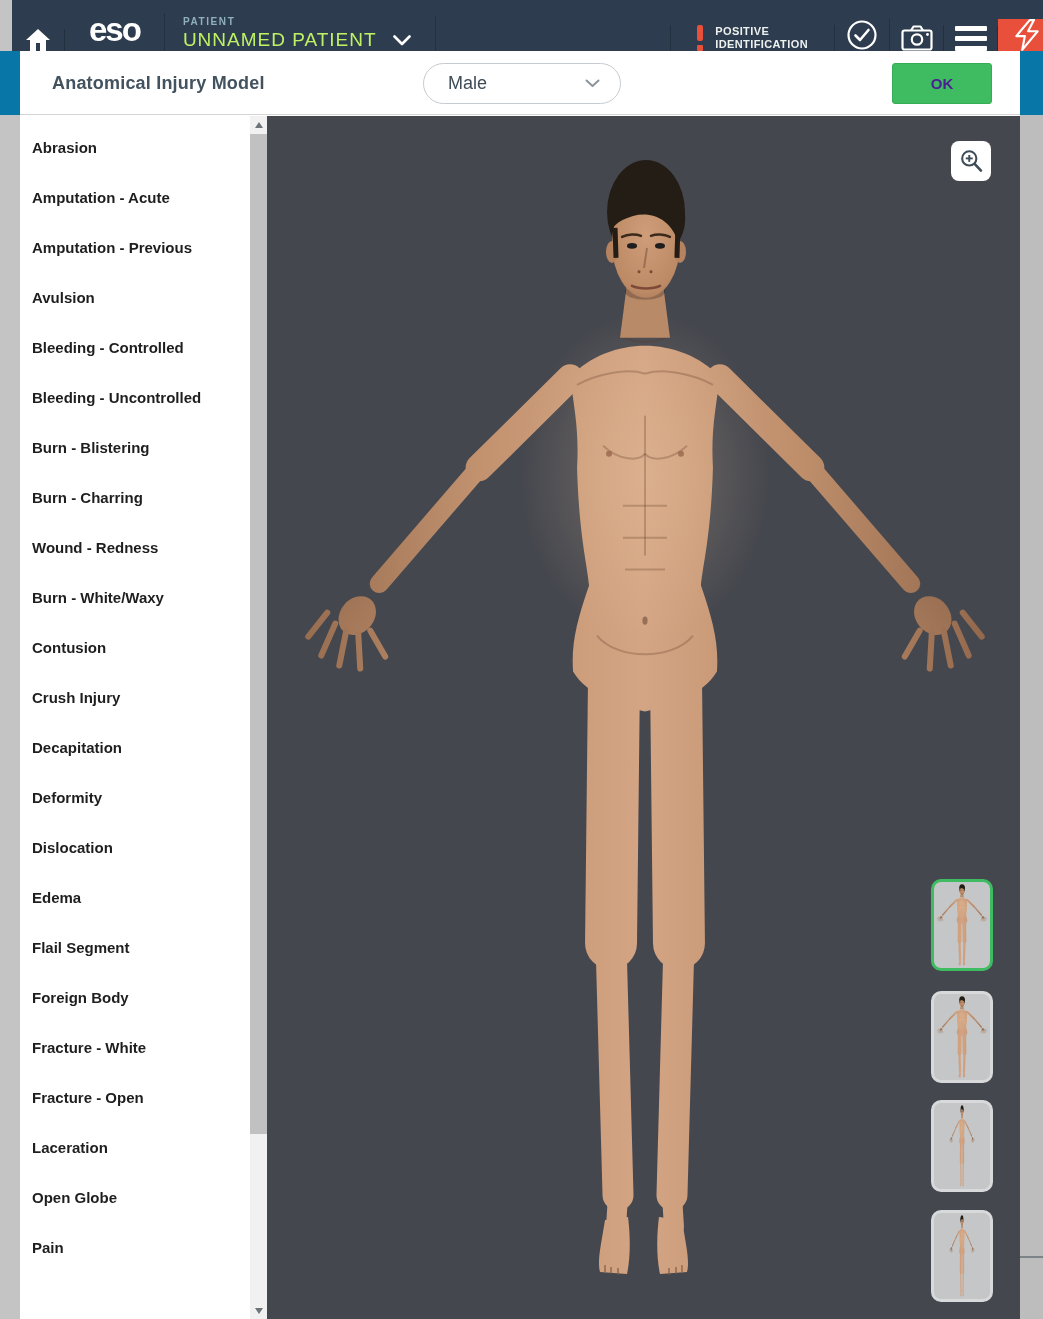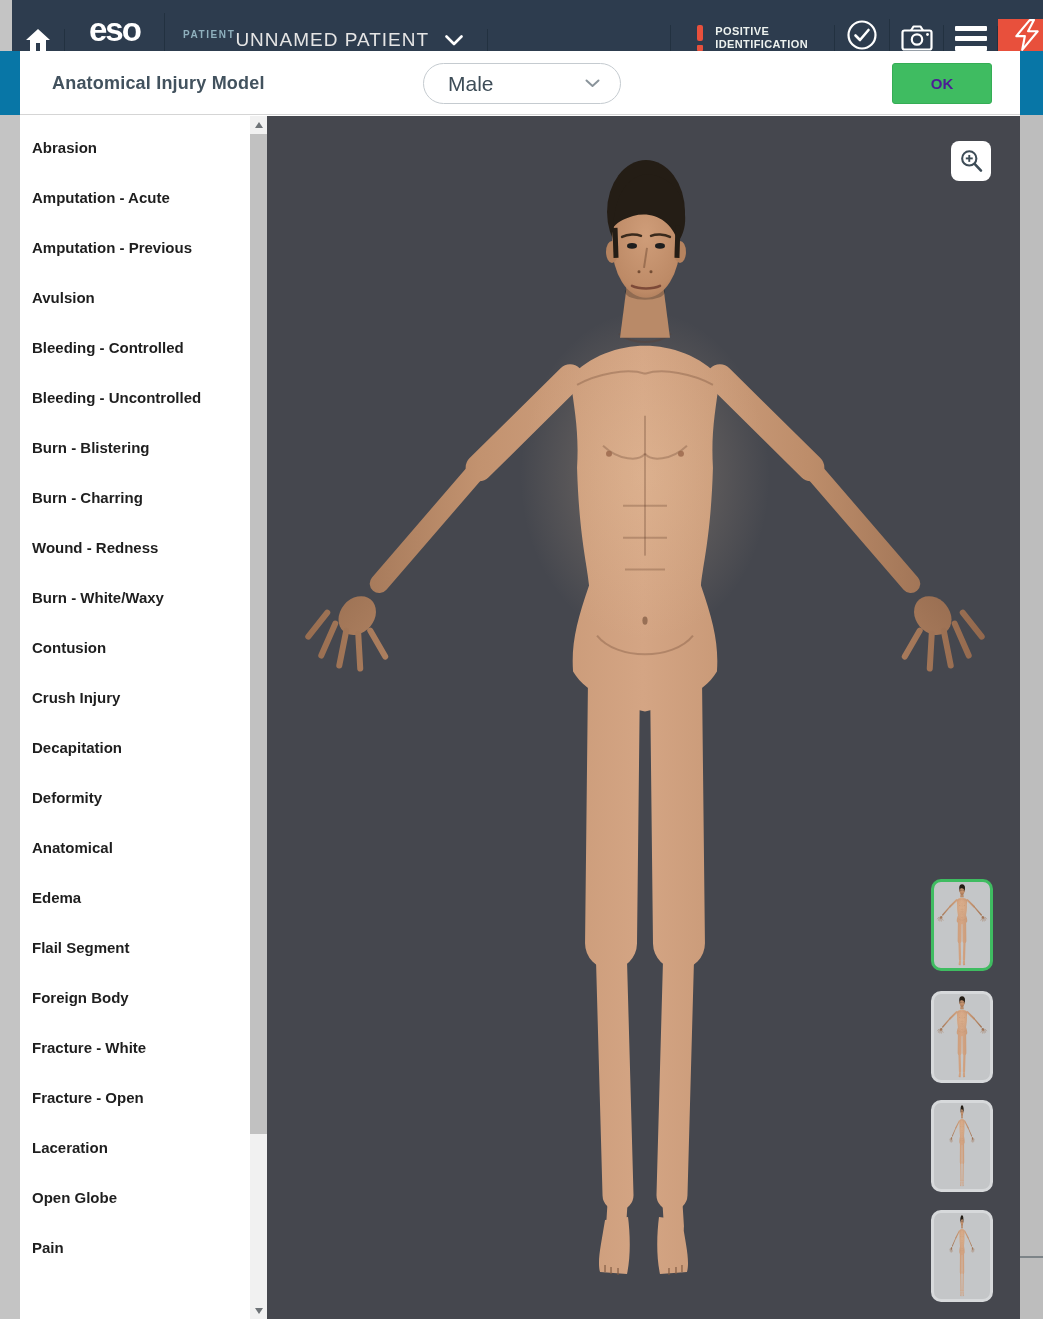--- a/index.html
+++ b/index.html
@@ -6,43 +6,43 @@
   html,body { width:1043px; height:1319px; }
   body { font-family:"Liberation Sans", sans-serif; overflow:hidden; background:#c4c4c4; }
   .abs { position:absolute; }
   #app { position:relative; width:1043px; height:1319px; }
 
   
   #topbar { top:0; left:12px; width:1043px; height:51px; background:#2d3c4e; display:flex; align-items:flex-end; z-index:30; }
   .tb-sec { display:flex; align-items:center; justify-content:center; border-right:1px solid #223140; }
   .tb-spacer { flex:1; border-right:none; }
   #eso-logo { color:#fff; font-size:33px; font-weight:800; letter-spacing:-2px; padding:0 24px; transform:translateY(-2px); }
-  #patient-sec { flex-direction:row; align-items:flex-start; justify-content:center; padding:0 24px 0 18px; min-width:255px; }
+  #patient-sec { flex-direction:column; align-items:flex-start; justify-content:center; padding:0 24px 0 18px; min-width:255px; }
   #patient-label { color:#8fb0bd; font-size:10px; font-weight:700; letter-spacing:1.6px; margin-bottom:2px; }
   #patient-row { display:flex; align-items:center; gap:16px; }
-  #patient-name { color:#e5e5e5; font-size:19px; letter-spacing:1px; }
+  #patient-name { color:#bef264; font-size:19px; letter-spacing:1px; }
   #posid-sec { gap:12px; padding:0 26px; }
   .posid-text { color:#edf2ef; font-size:11px; font-weight:700; letter-spacing:.4px; line-height:13px; }
   .excl { position:relative; width:6px; height:26px; }
   .excl .bar { position:absolute; top:0; left:0; width:6px; height:16px; border-radius:2px; background:#e8503c; }
   .excl .dot { position:absolute; bottom:0; left:0; width:6px; height:6px; border-radius:1px; background:#e8503c; }
   .icon-btn { width:55px; cursor:pointer; }
   #lightning-btn { width:57px; background:#e8503c; border-right:none; cursor:pointer; }
   .burger { display:flex; flex-direction:column; gap:5px; }
   .burger span { display:block; width:32px; height:5px; background:#fff; border-radius:1px; }
 
   
   .strip { z-index:1; }
 
   
   #modal { top:51px; left:20px; width:1000px; height:1268px; background:#fff; z-index:10; }
   #modal-header { top:0; left:0; width:1000px; height:64px; background:#fff; border-bottom:1px solid #d5d5d5;padding-left:32px; }
   #page-title { position:absolute; left:32px; top:50%; transform:translateY(-50%); font-size:18px; font-weight:600; color:#42525e; letter-spacing:.2px; }
   #gender-select { position:absolute; left:403px; top:12px; width:198px; height:41px; border:1px solid #c5cbd0; border-radius:21px; background:#fff; display:flex; align-items:center; justify-content:space-between; padding:0 20px 0 24px; cursor:pointer; }
-  #gender-value { font-size:21px; color:#3d4c57; }
+  #gender-value { font-size:18px; color:#3d4c57; }
   #ok-button { position:absolute; left:872px; top:12px; width:100px; height:41px; background:#3fbc61; border:1px solid #35ad55; border-radius:3px; color:#4c1d95; font-size:15px; font-weight:600; display:flex; align-items:center; justify-content:center; cursor:pointer; }
 
   
   #sidebar { top:65px; left:0; width:230px; height:1203px; background:#fff; overflow:hidden; }
   .inj-item { height:50px; display:flex; align-items:center; padding-left:12px; font-size:15px; font-weight:600; color:#1e1e1e; cursor:pointer; white-space:nowrap; }
   #injury-list { padding-top:6px; }
 
   
   #scrollbar { top:65px; left:230px; width:17px; height:1203px; background:#f1f1f1; }
   .sb-btn { position:absolute; left:0; width:17px; height:17px; background:#f1f1f1; display:flex; align-items:center; justify-content:center; cursor:pointer; }
@@ -147,21 +147,21 @@
         <div class="inj-item">Bleeding - Controlled</div>
         <div class="inj-item">Bleeding - Uncontrolled</div>
         <div class="inj-item">Burn - Blistering</div>
         <div class="inj-item">Burn - Charring</div>
         <div class="inj-item">Wound - Redness</div>
         <div class="inj-item">Burn - White/Waxy</div>
         <div class="inj-item">Contusion</div>
         <div class="inj-item">Crush Injury</div>
         <div class="inj-item">Decapitation</div>
         <div class="inj-item">Deformity</div>
-        <div class="inj-item">Anatomical</div>
+        <div class="inj-item">Dislocation</div>
         <div class="inj-item">Edema</div>
         <div class="inj-item">Flail Segment</div>
         <div class="inj-item">Foreign Body</div>
         <div class="inj-item">Fracture - White</div>
         <div class="inj-item">Fracture - Open</div>
         <div class="inj-item">Laceration</div>
         <div class="inj-item">Open Globe</div>
         <div class="inj-item">Pain</div>
       </div>
     </div>

